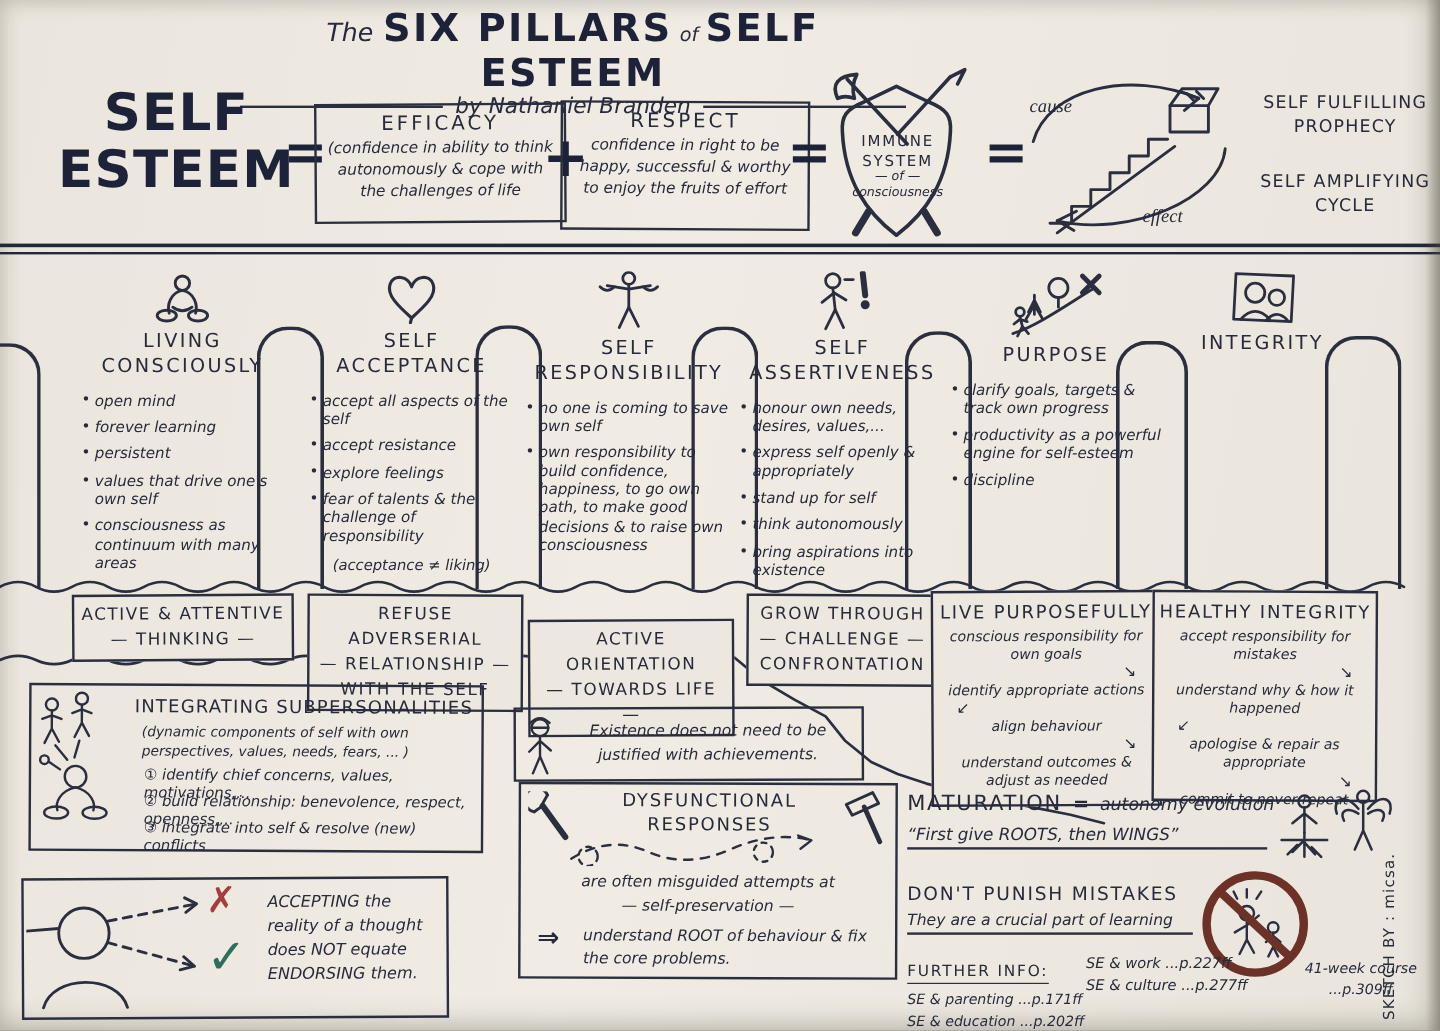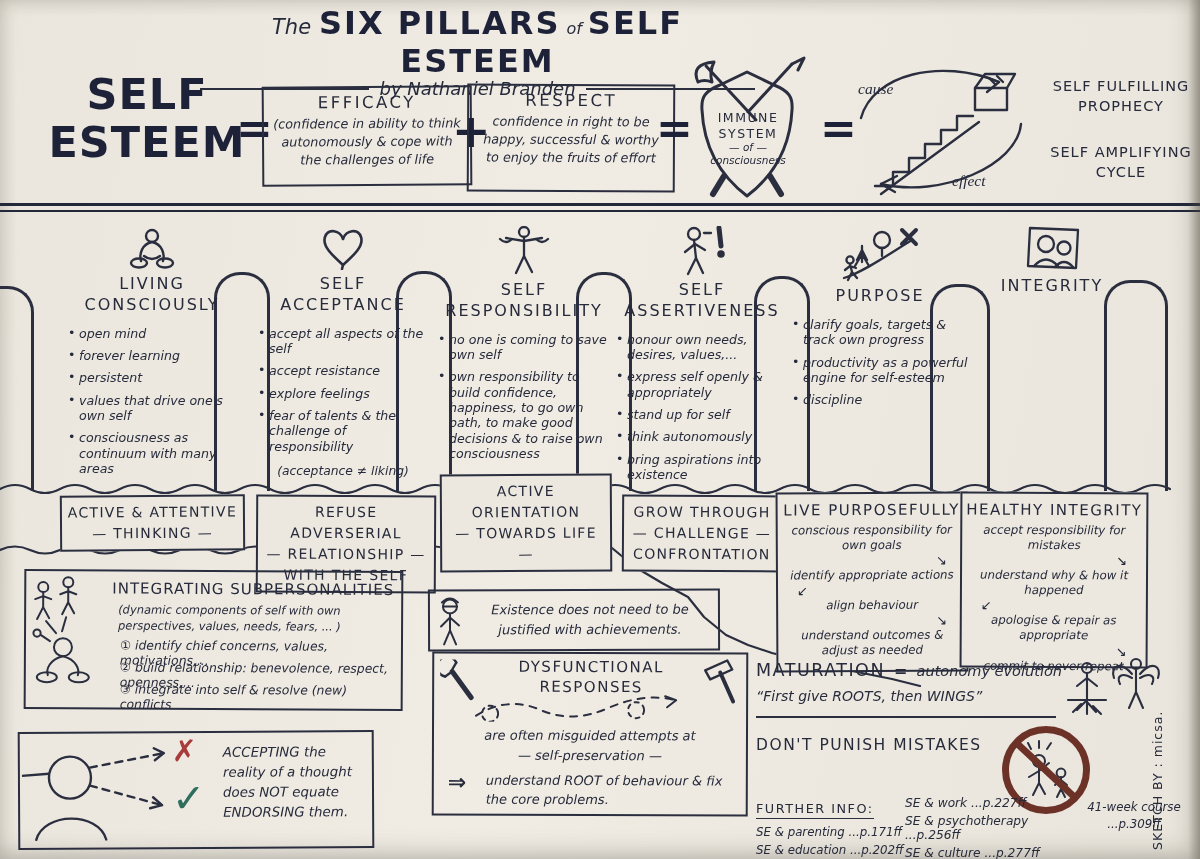--- a/index.html
+++ b/index.html
@@ -51,21 +51,21 @@
   
   .banner{border:2.5px solid #2a2e3f;background:#ece8df;text-align:center;padding:5px 3px;}
   .bl{font-size:14px;letter-spacing:1.3px;line-height:1.5;}
   .flowtitle{font-size:15px;letter-spacing:1.5px;margin:2px 0 4px;}
   .fstep{font-size:11.8px;font-style:italic;line-height:1.28;}
   .farr{font-size:13px;line-height:1;padding:1px 16px;}
   .fr{text-align:right;} .fl{text-align:left;}
 
   
   .secTitle{letter-spacing:1.5px;}
-  .ullined{border-bottom:2.2px solid #2a2e3f;padding-bottom:12px;}
+  .ullined{border-bottom:2.2px solid #2a2e3f;padding-bottom:2px;}
   .xmark{color:#a83b3b;font-weight:bold;}
   .vmark{color:#2f6e5e;font-weight:bold;}
   .nosym{border:7px solid #6c3227;border-radius:50%;}
   .nosym::after{content:"";position:absolute;left:-4px;top:34px;width:82px;height:7px;background:#6c3227;transform:rotate(43deg);}
   .credit{font-size:12.5px;letter-spacing:1px;transform:rotate(-90deg);transform-origin:0 0;white-space:nowrap;}
   .edge{right:0;top:0;width:12px;height:859px;background:linear-gradient(to right,rgba(0,0,0,0),rgba(80,74,62,.38));}
 </style>
 </head>
 <body>
 
@@ -281,21 +281,21 @@
 
   <div class="abs banner" style="left:60px;top:495px;width:175px;transform:rotate(-.4deg);">
     <div class="bl">ACTIVE &amp; ATTENTIVE</div>
     <div class="bl">— THINKING —</div>
   </div>
   <div class="abs banner" style="left:256px;top:495px;width:170px;transform:rotate(.3deg);">
     <div class="bl">REFUSE ADVERSERIAL</div>
     <div class="bl">— RELATIONSHIP —</div>
     <div class="bl">WITH THE SELF</div>
   </div>
-  <div class="abs banner" style="left:440px;top:474px;width:162px;transform:rotate(-.3deg);">
+  <div class="abs banner" style="left:440px;top:516px;width:162px;transform:rotate(-.3deg);">
     <div class="bl">ACTIVE ORIENTATION</div>
     <div class="bl">— TOWARDS LIFE —</div>
   </div>
   <div class="abs banner" style="left:622px;top:495px;width:150px;transform:rotate(.3deg);">
     <div class="bl">GROW THROUGH</div>
     <div class="bl">— CHALLENGE —</div>
     <div class="bl">CONFRONTATION</div>
   </div>
 
   <div class="abs banner" style="left:776px;top:492px;width:182px;height:166px;transform:rotate(-.3deg);">
@@ -431,41 +431,41 @@
     <g class="stk" stroke-width="2.1">
       <circle cx="28" cy="10" r="5"></circle>
         <path d="M28 15 L28 38 M28 38 L21 54 M28 38 L35 54"></path>
       <path d="M24 20 C12 6 2 12 6 24 M24 24 C14 18 8 22 12 30"></path>
       <path d="M32 20 C44 6 54 12 50 24 M32 24 C42 18 48 22 44 30"></path>
     </g>
   </svg>
 
   <div class="abs" style="left:756px;top:736px;width:262px;">
     <div class="secTitle" style="font-size:15.5px;">DON'T PUNISH MISTAKES</div>
+    <div class="hw ullined" style="font-size:13px;margin-top:6px;width:238px;">They are a crucial part of learning</div>
   </div>
   <div class="abs nosym" style="left:1002px;top:726px;width:74px;height:74px;">
     <svg width="74" height="74" viewBox="0 0 74 74">
       <g class="stk" stroke-width="2">
         <circle cx="30" cy="28" r="6"></circle>
           <path d="M30 34 L30 50 M30 38 L20 44 M30 38 L40 30 M30 50 L24 62 M30 50 L36 61"></path>
         <path d="M22 16 L19 10 M30 15 L30 8 M38 16 L42 10"></path>
         <circle cx="52" cy="40" r="4.4"></circle>
           <path d="M52 44 L52 56 M52 47 L46 52 M52 47 L58 52 M52 56 L48 64 M52 56 L56 64"></path>
       </g>
     </svg>
   </div>
 
   <div class="abs" style="left:756px;top:798px;width:150px;">
     <div class="secTitle" style="font-size:12.8px;display:inline-block;border-bottom:1.8px solid #2a2e3f;padding-bottom:2px;">FURTHER INFO:</div>
     <div class="hw" style="font-size:11.8px;margin-top:6px;">SE &amp; parenting ...p.171ff</div>
     <div class="hw" style="font-size:11.8px;margin-top:4px;">SE &amp; education ...p.202ff</div>
   </div>
   <div class="abs" style="left:905px;top:796px;width:175px;">
     <div class="hw" style="font-size:12.2px;">SE &amp; work ...p.227ff</div>
-    <div class="hw" style="font-size:12.2px;margin-top:4px;">SE &amp; psychotherapy ...p.256ff</div>
     <div class="hw" style="font-size:12.2px;margin-top:4px;">SE &amp; culture ...p.277ff</div>
   </div>
   <div class="abs" style="left:1082px;top:800px;width:104px;text-align:center;">
     <div class="hw" style="font-size:11.8px;">41-week course</div>
     <div class="hw" style="font-size:11.8px;margin-top:3px;">...p.309ff</div>
   </div>
 
   <div class="abs credit" style="left:1150px;top:850px;">SKETCH BY : micsa.</div>
 
   <div class="abs edge"></div>

